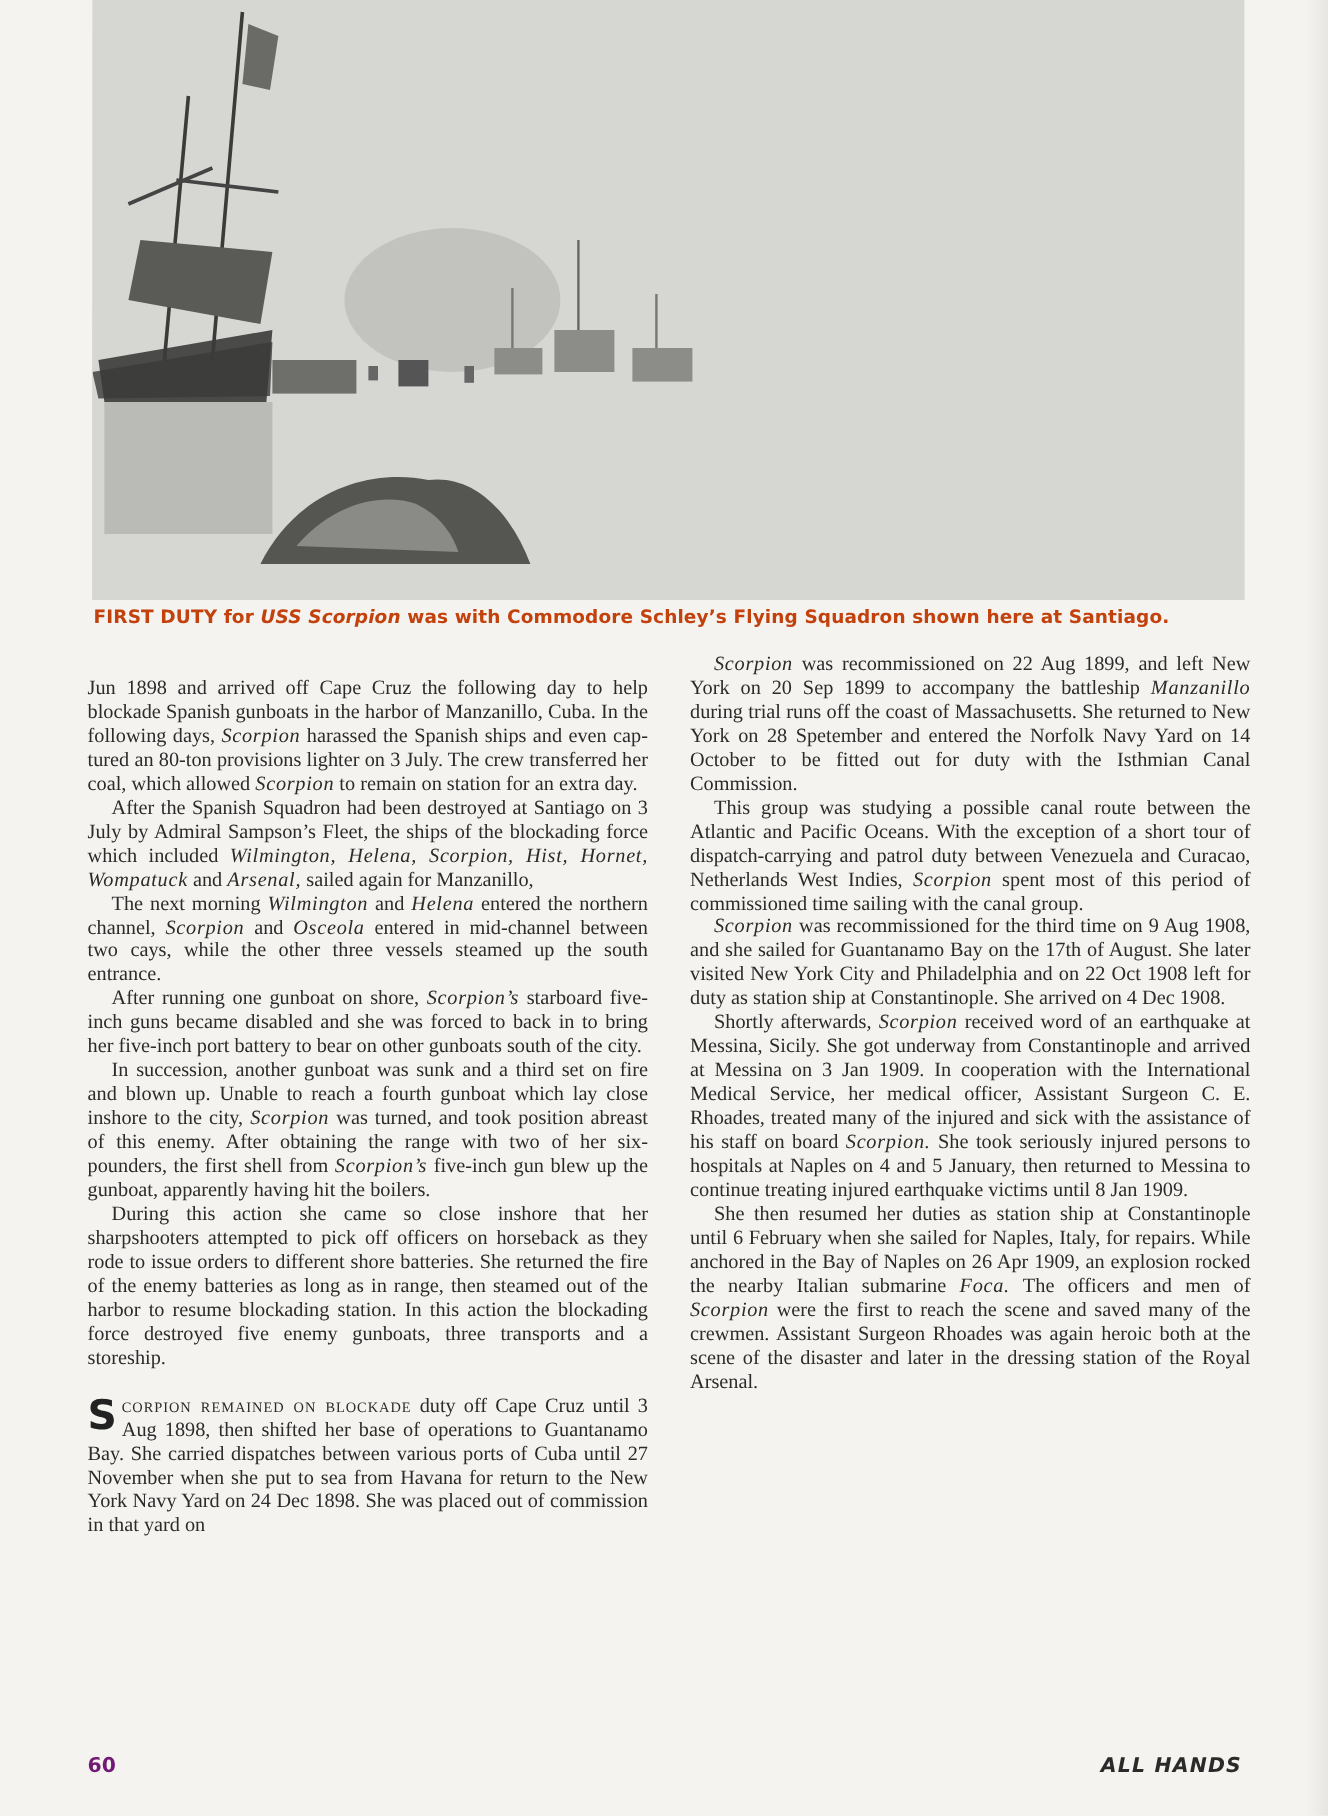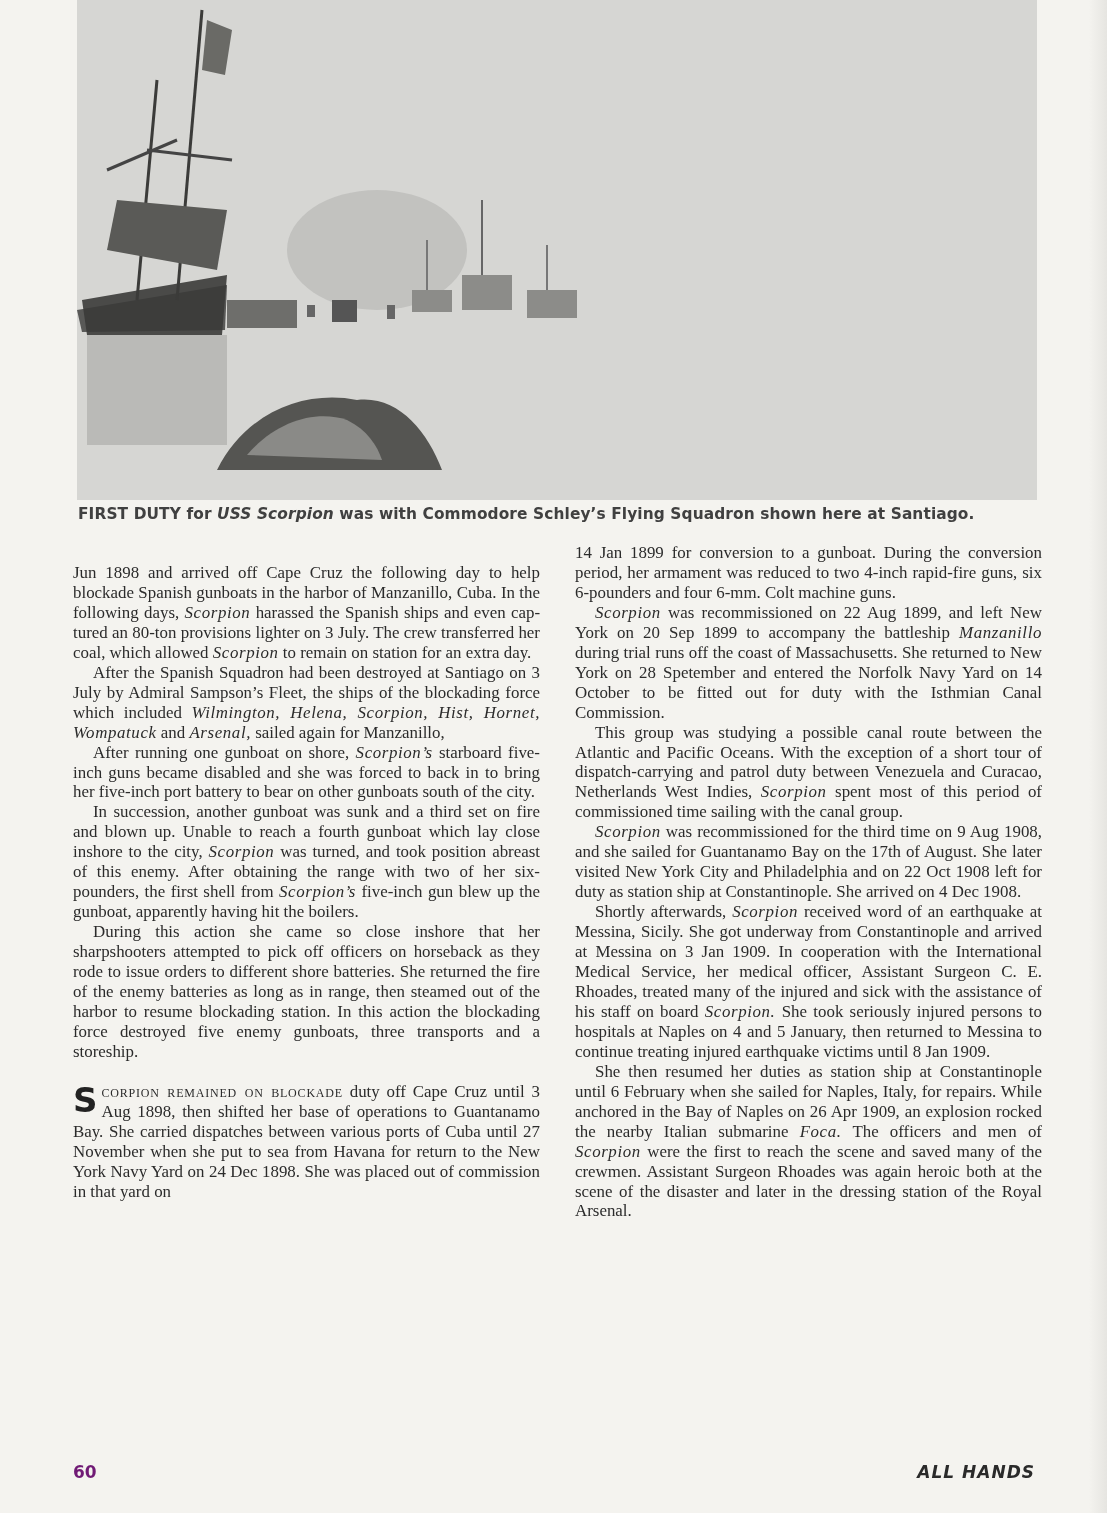--- a/index.html
+++ b/index.html
@@ -12,21 +12,21 @@
   }
   .illustration {
     position: absolute; left: 77px; top: 0; width: 960px; height: 500px;
     background: linear-gradient(180deg, #d9d9d6 0%, #cfcfcc 55%, #c9c9c6 100%);
     overflow: hidden;
   }
   .illustration svg { width: 100%; height: 100%; display: block; }
   .caption {
     position: absolute; left: 78px; top: 505px; width: 965px;
     font-family: "DejaVu Sans", "Liberation Sans", sans-serif;
-    font-size: 15.4px; font-weight: bold; color: #404040;
+    font-size: 15.4px; font-weight: bold; color: #c2410c;
     letter-spacing: 0.1px; white-space: nowrap;
   }
   .caption i { font-style: italic; font-weight: bold; }
   .col {
     position: absolute; top: 543px; width: 467px;
     font-size: 16.9px; line-height: 19.95px; text-align: justify;
     hyphens: manual;
   }
   .col.left { left: 73px; margin-top: 20px; }
   .col.right { left: 575px; }
@@ -92,30 +92,30 @@
   </svg>
 </div>
 
 <div class="caption">
   <span>FIRST DUTY</span><span> for </span><i>USS Scorpion</i><span> was with Commodore Schley’s Flying Squadron shown here at Santiago.</span>
 </div>
 
 <div class="col left">
   <p class="noindent">Jun 1898 and arrived off Cape Cruz the following day to help blockade Spanish gunboats in the harbor of Manzanillo, Cuba. In the following days, <i>Scorpion</i> harassed the Spanish ships and even cap­tured an 80-ton provisions lighter on 3 July. The crew transferred her coal, which allowed <i>Scorpion</i> to remain on station for an extra day.</p>
   <p>After the Spanish Squadron had been destroyed at Santiago on 3 July by Admiral Sampson’s Fleet, the ships of the blockading force which included <i>Wilmington, Helena, Scorpion, Hist, Hornet, Wom­patuck</i> and <i>Arsenal,</i> sailed again for Manzanillo,</p>
+  <p>The next morning <i>Wilmington</i> and <i>Helena</i> entered the northern channel, <i>Scorpion</i> and <i>Osceola</i> entered in mid-channel between two cays, while the other three vessels steamed up the south entrance.</p>
   <p>After running one gunboat on shore, <i>Scorpion’s</i> starboard five-inch guns became disabled and she was forced to back in to bring her five-inch port battery to bear on other gunboats south of the city.</p>
   <p>In succession, another gunboat was sunk and a third set on fire and blown up. Unable to reach a fourth gunboat which lay close inshore to the city, <i>Scorpion</i> was turned, and took position abreast of this enemy. After obtaining the range with two of her six-pounders, the first shell from <i>Scorpion’s</i> five-inch gun blew up the gunboat, apparently having hit the boilers.</p>
   <p>During this action she came so close inshore that her sharpshooters attempted to pick off officers on horseback as they rode to issue orders to different shore batteries. She returned the fire of the enemy batteries as long as in range, then steamed out of the harbor to resume blockading station. In this action the blockading force destroyed five enemy gunboats, three transports and a storeship.</p>
   <p class="section-start">
     <span class="dropcap">S</span><span class="smallcaps">corpion remained on blockade</span><span> duty off Cape Cruz until 3 Aug 1898, then shifted her base of operations to Guantanamo Bay. She carried dis­patches between various ports of Cuba until 27 November when she put to sea from Havana for return to the New York Navy Yard on 24 Dec 1898. She was placed out of commission in that yard on</span>
   </p>
 </div>
 
 <div class="col right">
-  <p class="noindent">14 Jan 1899 for conversion to a gunboat. During the conversion period, her armament was reduced to two 4-inch rapid-fire guns, six 6-pounders and four 6-mm. Colt machine guns.</p>
   <p><i>Scorpion</i> was recommissioned on 22 Aug 1899, and left New York on 20 Sep 1899 to accompany the battleship <i>Manzanillo</i> during trial runs off the coast of Massachusetts. She returned to New York on 28 Spe­tember and entered the Norfolk Navy Yard on 14 October to be fitted out for duty with the Isthmian Canal Commission.</p>
   <p>This group was studying a possible canal route between the Atlantic and Pacific Oceans. With the exception of a short tour of dispatch-carrying and patrol duty between Venezuela and Curacao, Nether­lands West Indies, <i>Scorpion</i> spent most of this period of commissioned time sailing with the canal group.</p>
   <p><i>Scorpion</i> was recommissioned for the third time on 9 Aug 1908, and she sailed for Guantanamo Bay on the 17th of August. She later visited New York City and Philadelphia and on 22 Oct 1908 left for duty as station ship at Constantinople. She arrived on 4 Dec 1908.</p>
   <p>Shortly afterwards, <i>Scorpion</i> received word of an earthquake at Messina, Sicily. She got underway from Constantinople and arrived at Messina on 3 Jan 1909. In cooperation with the International Medical Service, her medical officer, Assistant Sur­geon C. E. Rhoades, treated many of the injured and sick with the assistance of his staff on board <i>Scorpion.</i> She took seriously injured persons to hospitals at Naples on 4 and 5 January, then returned to Messina to continue treating injured earthquake victims until 8 Jan 1909.</p>
   <p>She then resumed her duties as station ship at Constantinople until 6 February when she sailed for Naples, Italy, for repairs. While anchored in the Bay of Naples on 26 Apr 1909, an explosion rocked the nearby Italian submarine <i>Foca.</i> The officers and men of <i>Scorpion</i> were the first to reach the scene and saved many of the crewmen. Assistant Surgeon Rhoades was again heroic both at the scene of the disaster and later in the dressing station of the Royal Arsenal.</p>
 </div>
 
 <div class="folio">60</div>
 <div class="magazine">ALL HANDS</div>
 <div class="edge"></div>

